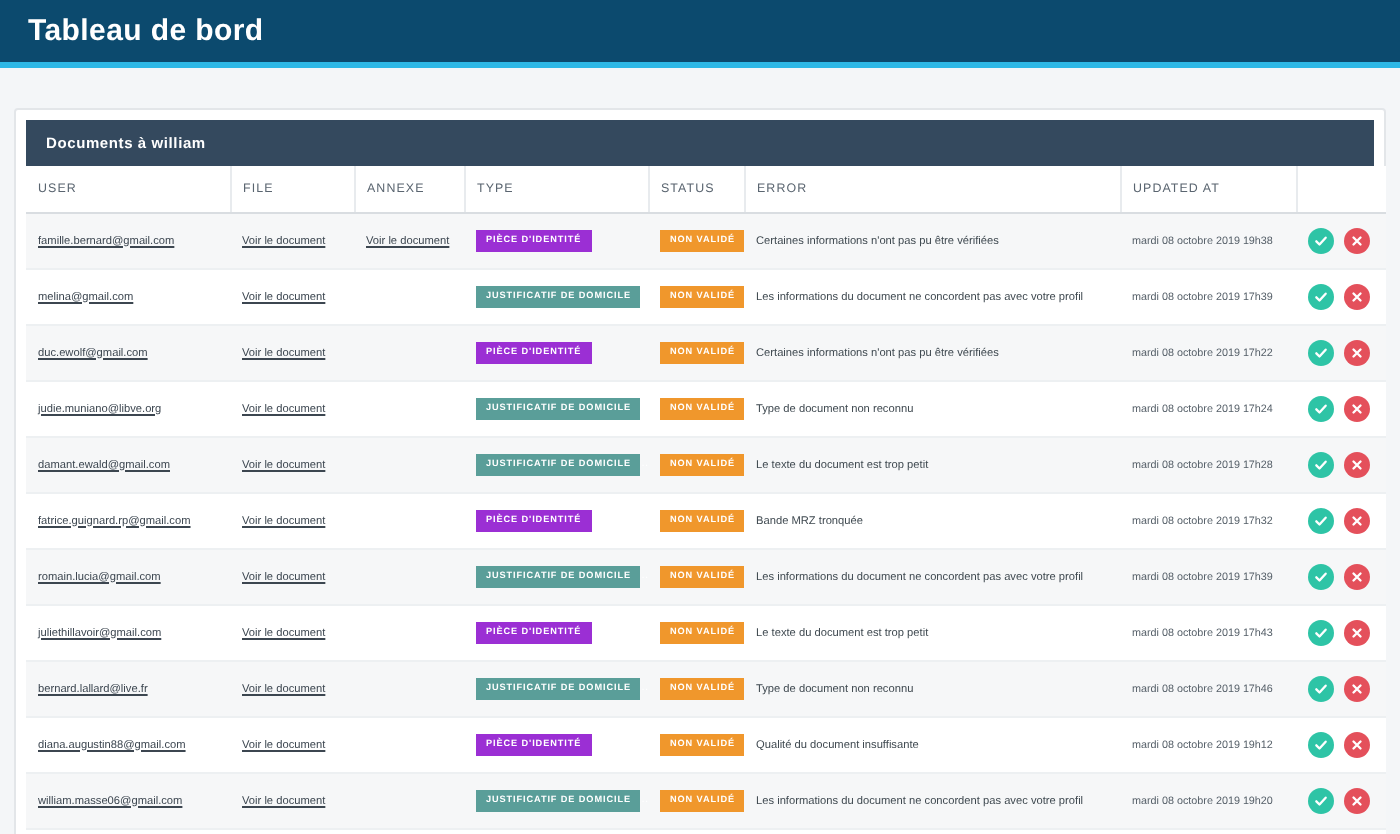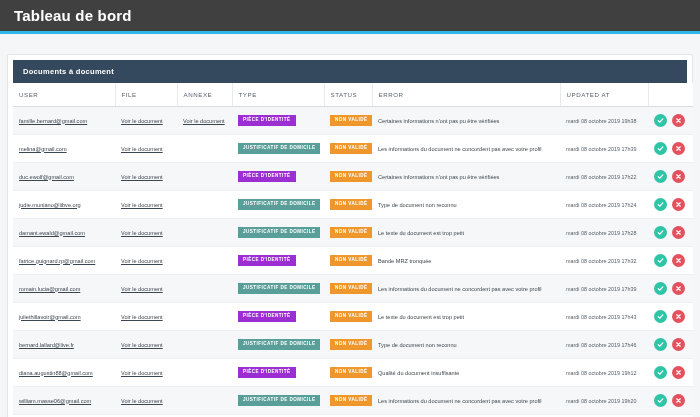--- a/index.html
+++ b/index.html
@@ -7,21 +7,21 @@
     width: 700px; height: 417px;
     background: #f4f6f8;
     font-family: "Liberation Sans", sans-serif;
     overflow: hidden;
   }
   #app { width: 700px; height: 417px; position: relative; }
 
   
   .topbar {
     height: 31px;
-    background: #404040;
+    background: #0c4a6e;
     display: flex;
     align-items: center;
     padding-left: 14px;
   }
   .topbar-title {
     color: #ffffff;
     font-size: 15px;
     font-weight: bold;
     letter-spacing: .2px;
   }
@@ -134,21 +134,21 @@
 
 <div id="app">
 
   <div class="topbar">
     <span class="topbar-title">Tableau de bord</span>
   </div>
   <div class="topbar-accent"></div>
 
   <div class="page">
     <div class="card">
-      <div class="card-head">Documents à document</div>
+      <div class="card-head">Documents à william</div>
       <div class="card-body">
         <table>
           <thead>
             <tr>
               <th class="col-user">USER</th>
               <th class="col-file">FILE</th>
               <th class="col-annexe">ANNEXE</th>
               <th class="col-type">TYPE</th>
               <th class="col-status">STATUS</th>
               <th class="col-error">ERROR</th>

